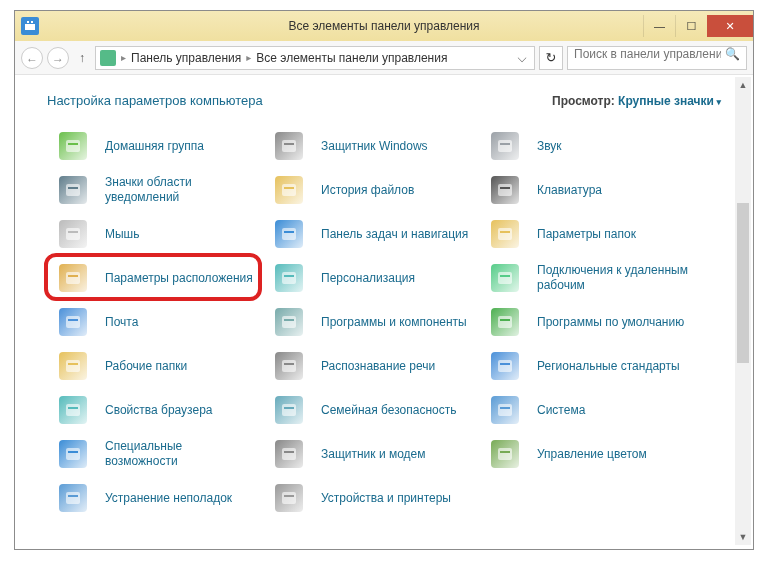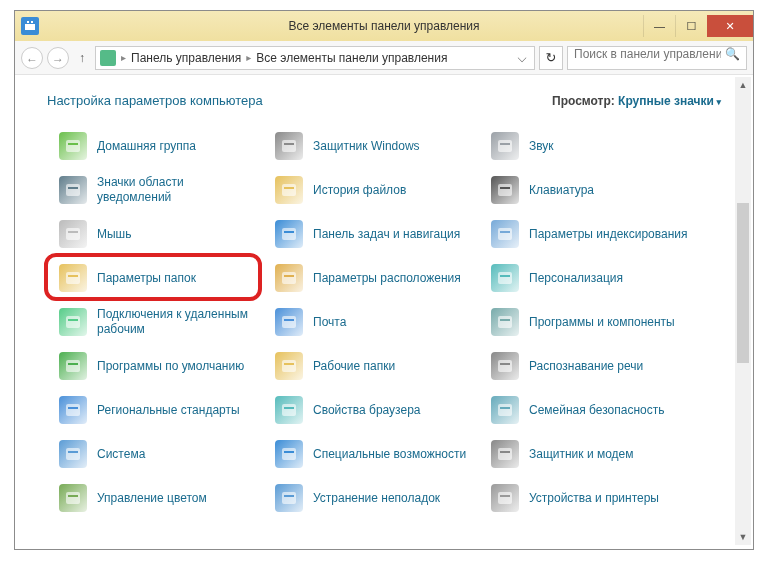--- a/index.html
+++ b/index.html
@@ -32,21 +32,21 @@
 
 
 .content { padding:18px 0 0 0; position:relative; height:calc(100% - 64px); }
 .header-row { display:flex; align-items:flex-end; padding:0 32px 18px 32px; }
 .header-row h1 { font-size:13px; font-weight:normal; color:#1a6b8e; }
 .view-by { margin-left:auto; font-size:12px; color:#444;font-weight:bold; }
 .view-by .val { color:#1a6b8e; cursor:pointer; }
 .view-by .val::after { content:" ▾"; font-size:9px; }
 
 .grid { display:grid; grid-template-columns: 210px 210px 220px; gap:4px 6px; padding:0 0 0 36px; }
-.item { display:flex; align-items:center; height:40px; gap:8px; cursor:pointer; padding:2px 6px; border-radius:2px; }
+.item { display:flex; align-items:center; height:40px; gap:16px; cursor:pointer; padding:2px 6px; border-radius:2px; }
 .item .icon { width:32px; height:32px; flex-shrink:0; display:flex; align-items:center; justify-content:center; }
 .item .label { font-size:12px; color:#1a6b8e; line-height:1.25; }
 
 
 .highlight-box { position:absolute; border:4px solid #d22; border-radius:12px; pointer-events:none; }
 
 
 .scrollbar { position:absolute; right:2px; top:66px; bottom:4px; width:16px; background:#f1f1f1; }
 .scroll-arrow { height:16px; background:#f1f1f1; display:flex; align-items:center; justify-content:center; font-size:9px; color:#666; cursor:pointer; }
 .scroll-track { position:absolute; top:16px; bottom:16px; left:0; right:0; }
@@ -188,31 +188,20 @@
         <svg width="18" height="18" viewBox="0 0 18 18">
                 <rect x="2" y="3" width="14" height="12" rx="2" fill="rgba(255,255,255,.6)"></rect>
                 <rect x="4" y="6" width="10" height="2" fill="#3a8cd6"></rect>
               </svg>
       </div>
     </div>
     <div class="label">Панель задач и навигация</div>
         </div>
         <div class="item">
     <div class="icon">
-      <div class="ico-bg" style="background:linear-gradient(135deg,#76a9d8,#fff 120%);">
-        <svg width="18" height="18" viewBox="0 0 18 18">
-                <rect x="2" y="3" width="14" height="12" rx="2" fill="rgba(255,255,255,.6)"></rect>
-                <rect x="4" y="6" width="10" height="2" fill="#76a9d8"></rect>
-              </svg>
-      </div>
-    </div>
-    <div class="label">Параметры индексирования</div>
-        </div>
-        <div class="item">
-    <div class="icon">
       <div class="ico-bg" style="background:linear-gradient(135deg,#e6c15c,#fff 120%);">
         <svg width="18" height="18" viewBox="0 0 18 18">
                 <rect x="2" y="3" width="14" height="12" rx="2" fill="rgba(255,255,255,.6)"></rect>
                 <rect x="4" y="6" width="10" height="2" fill="#e6c15c"></rect>
               </svg>
       </div>
     </div>
     <div class="label">Параметры папок</div>
         </div>
         <div class="item">

